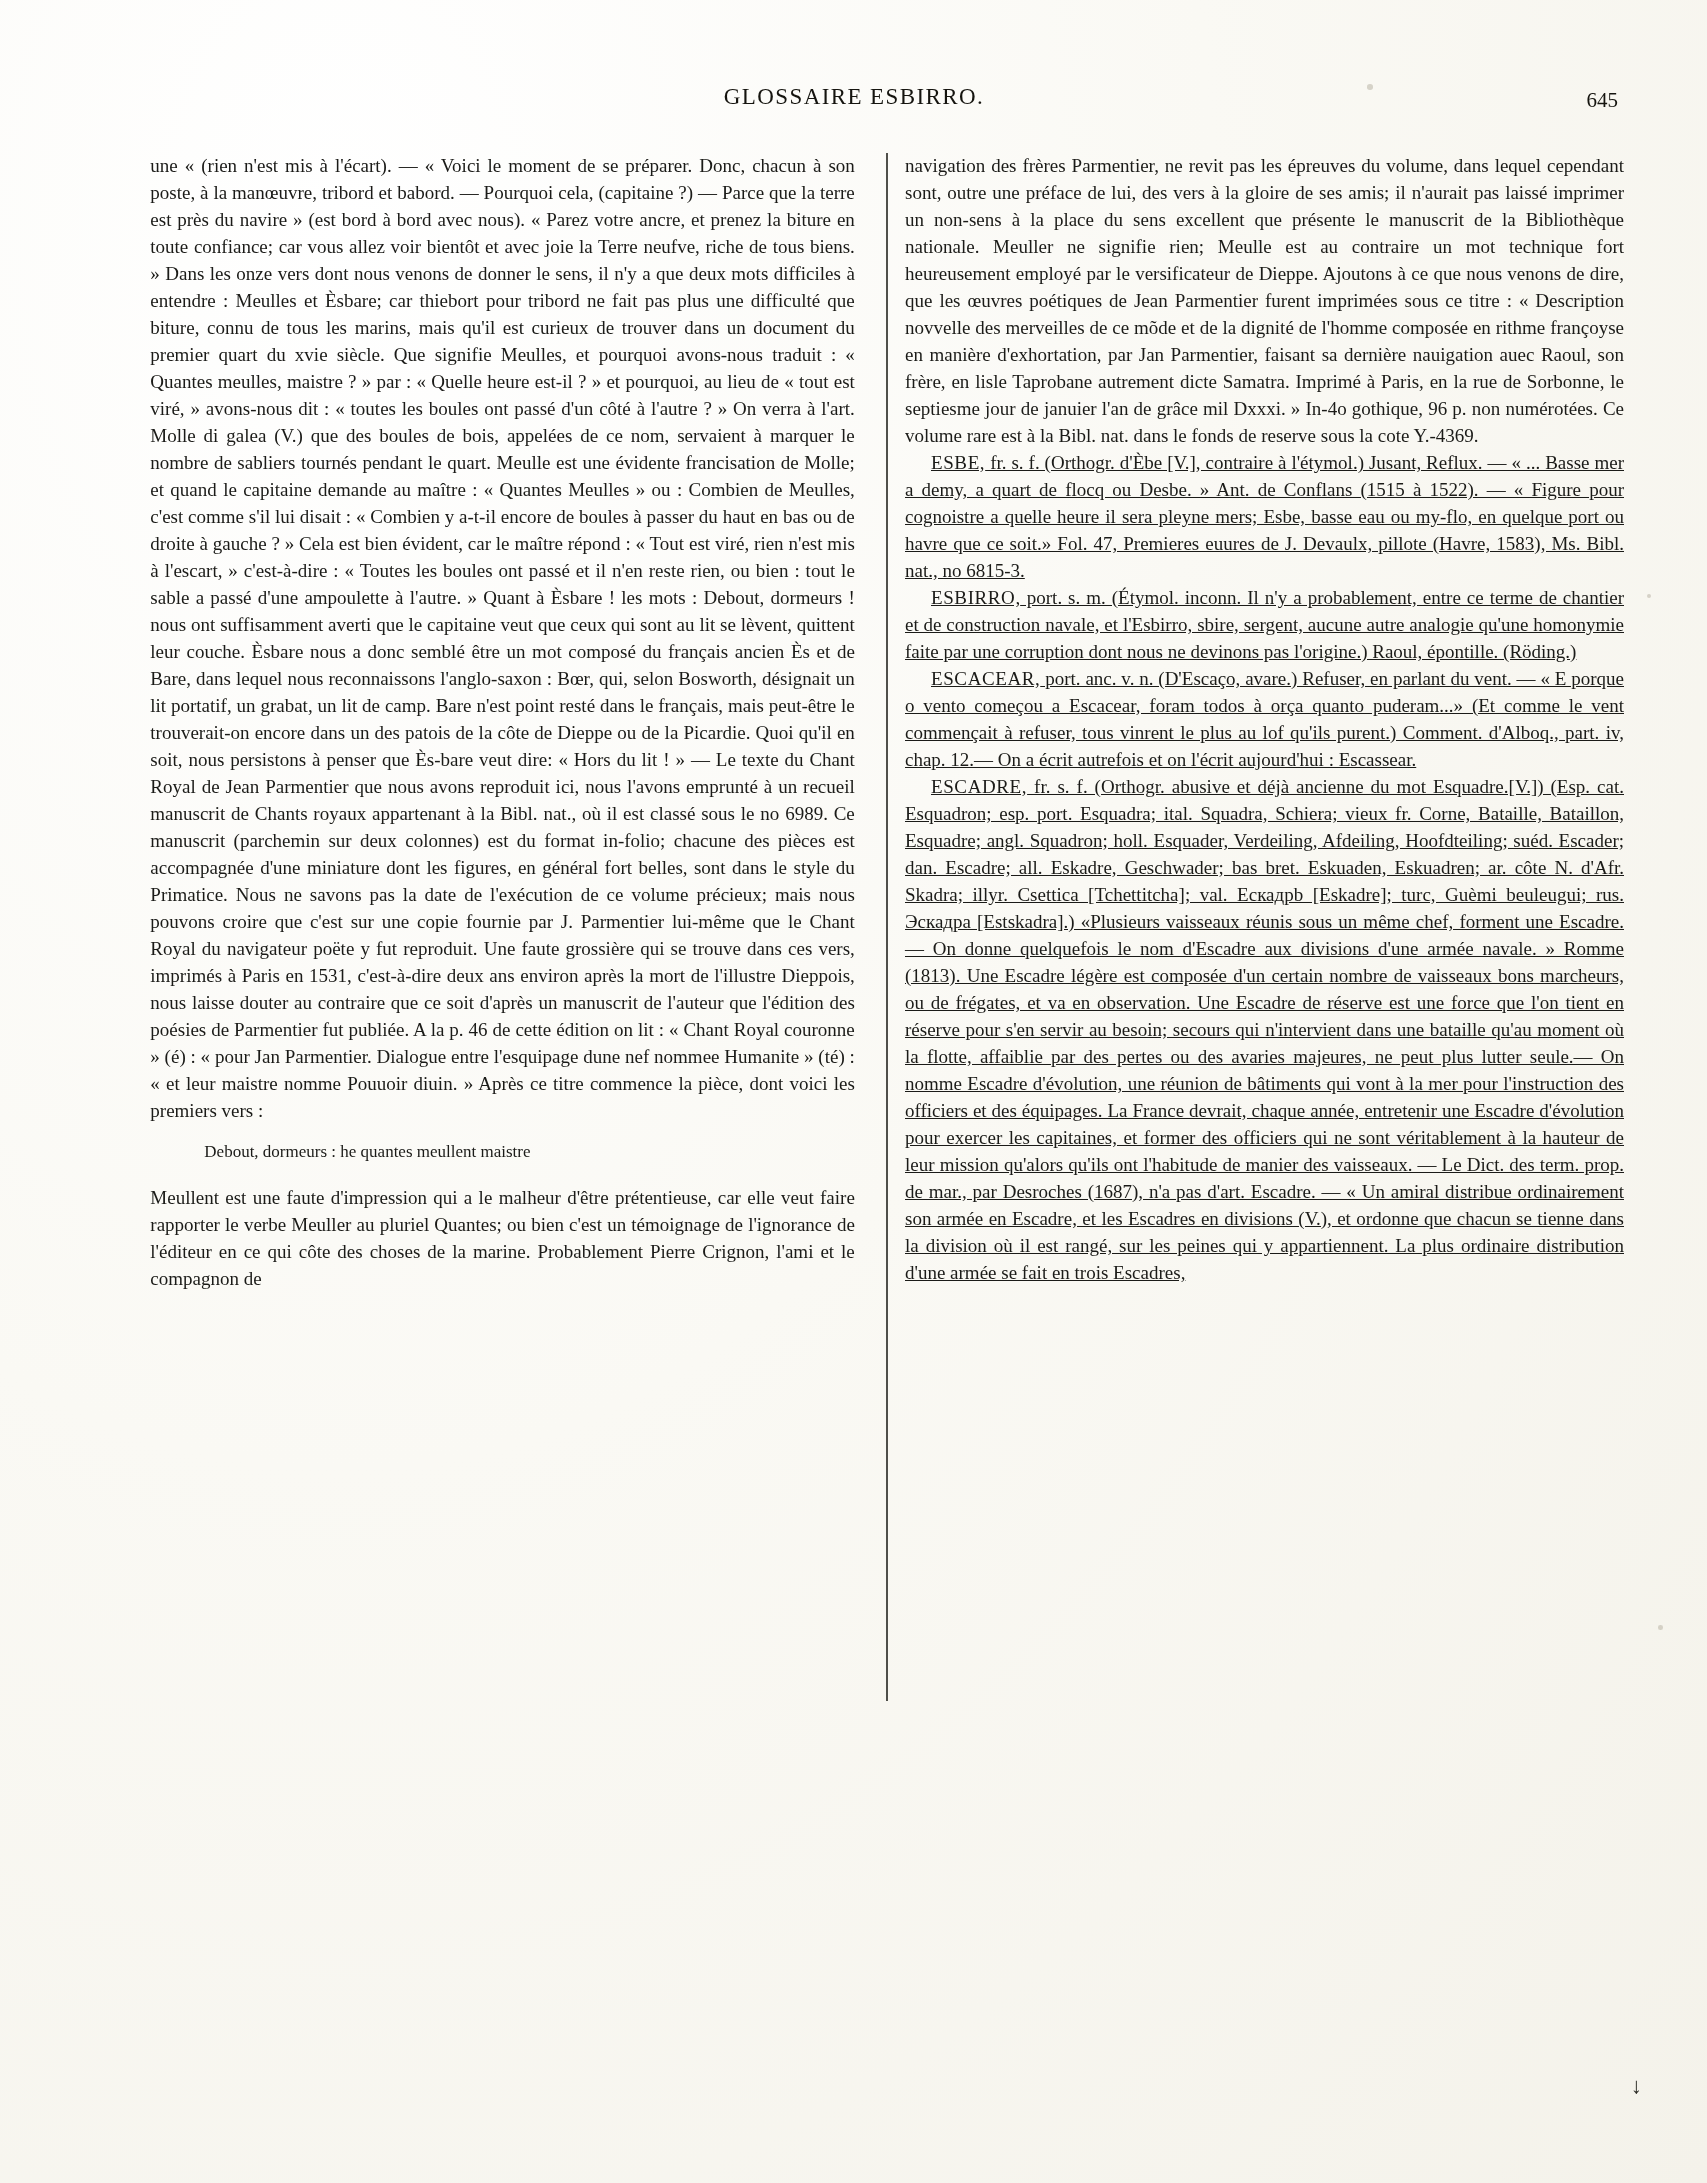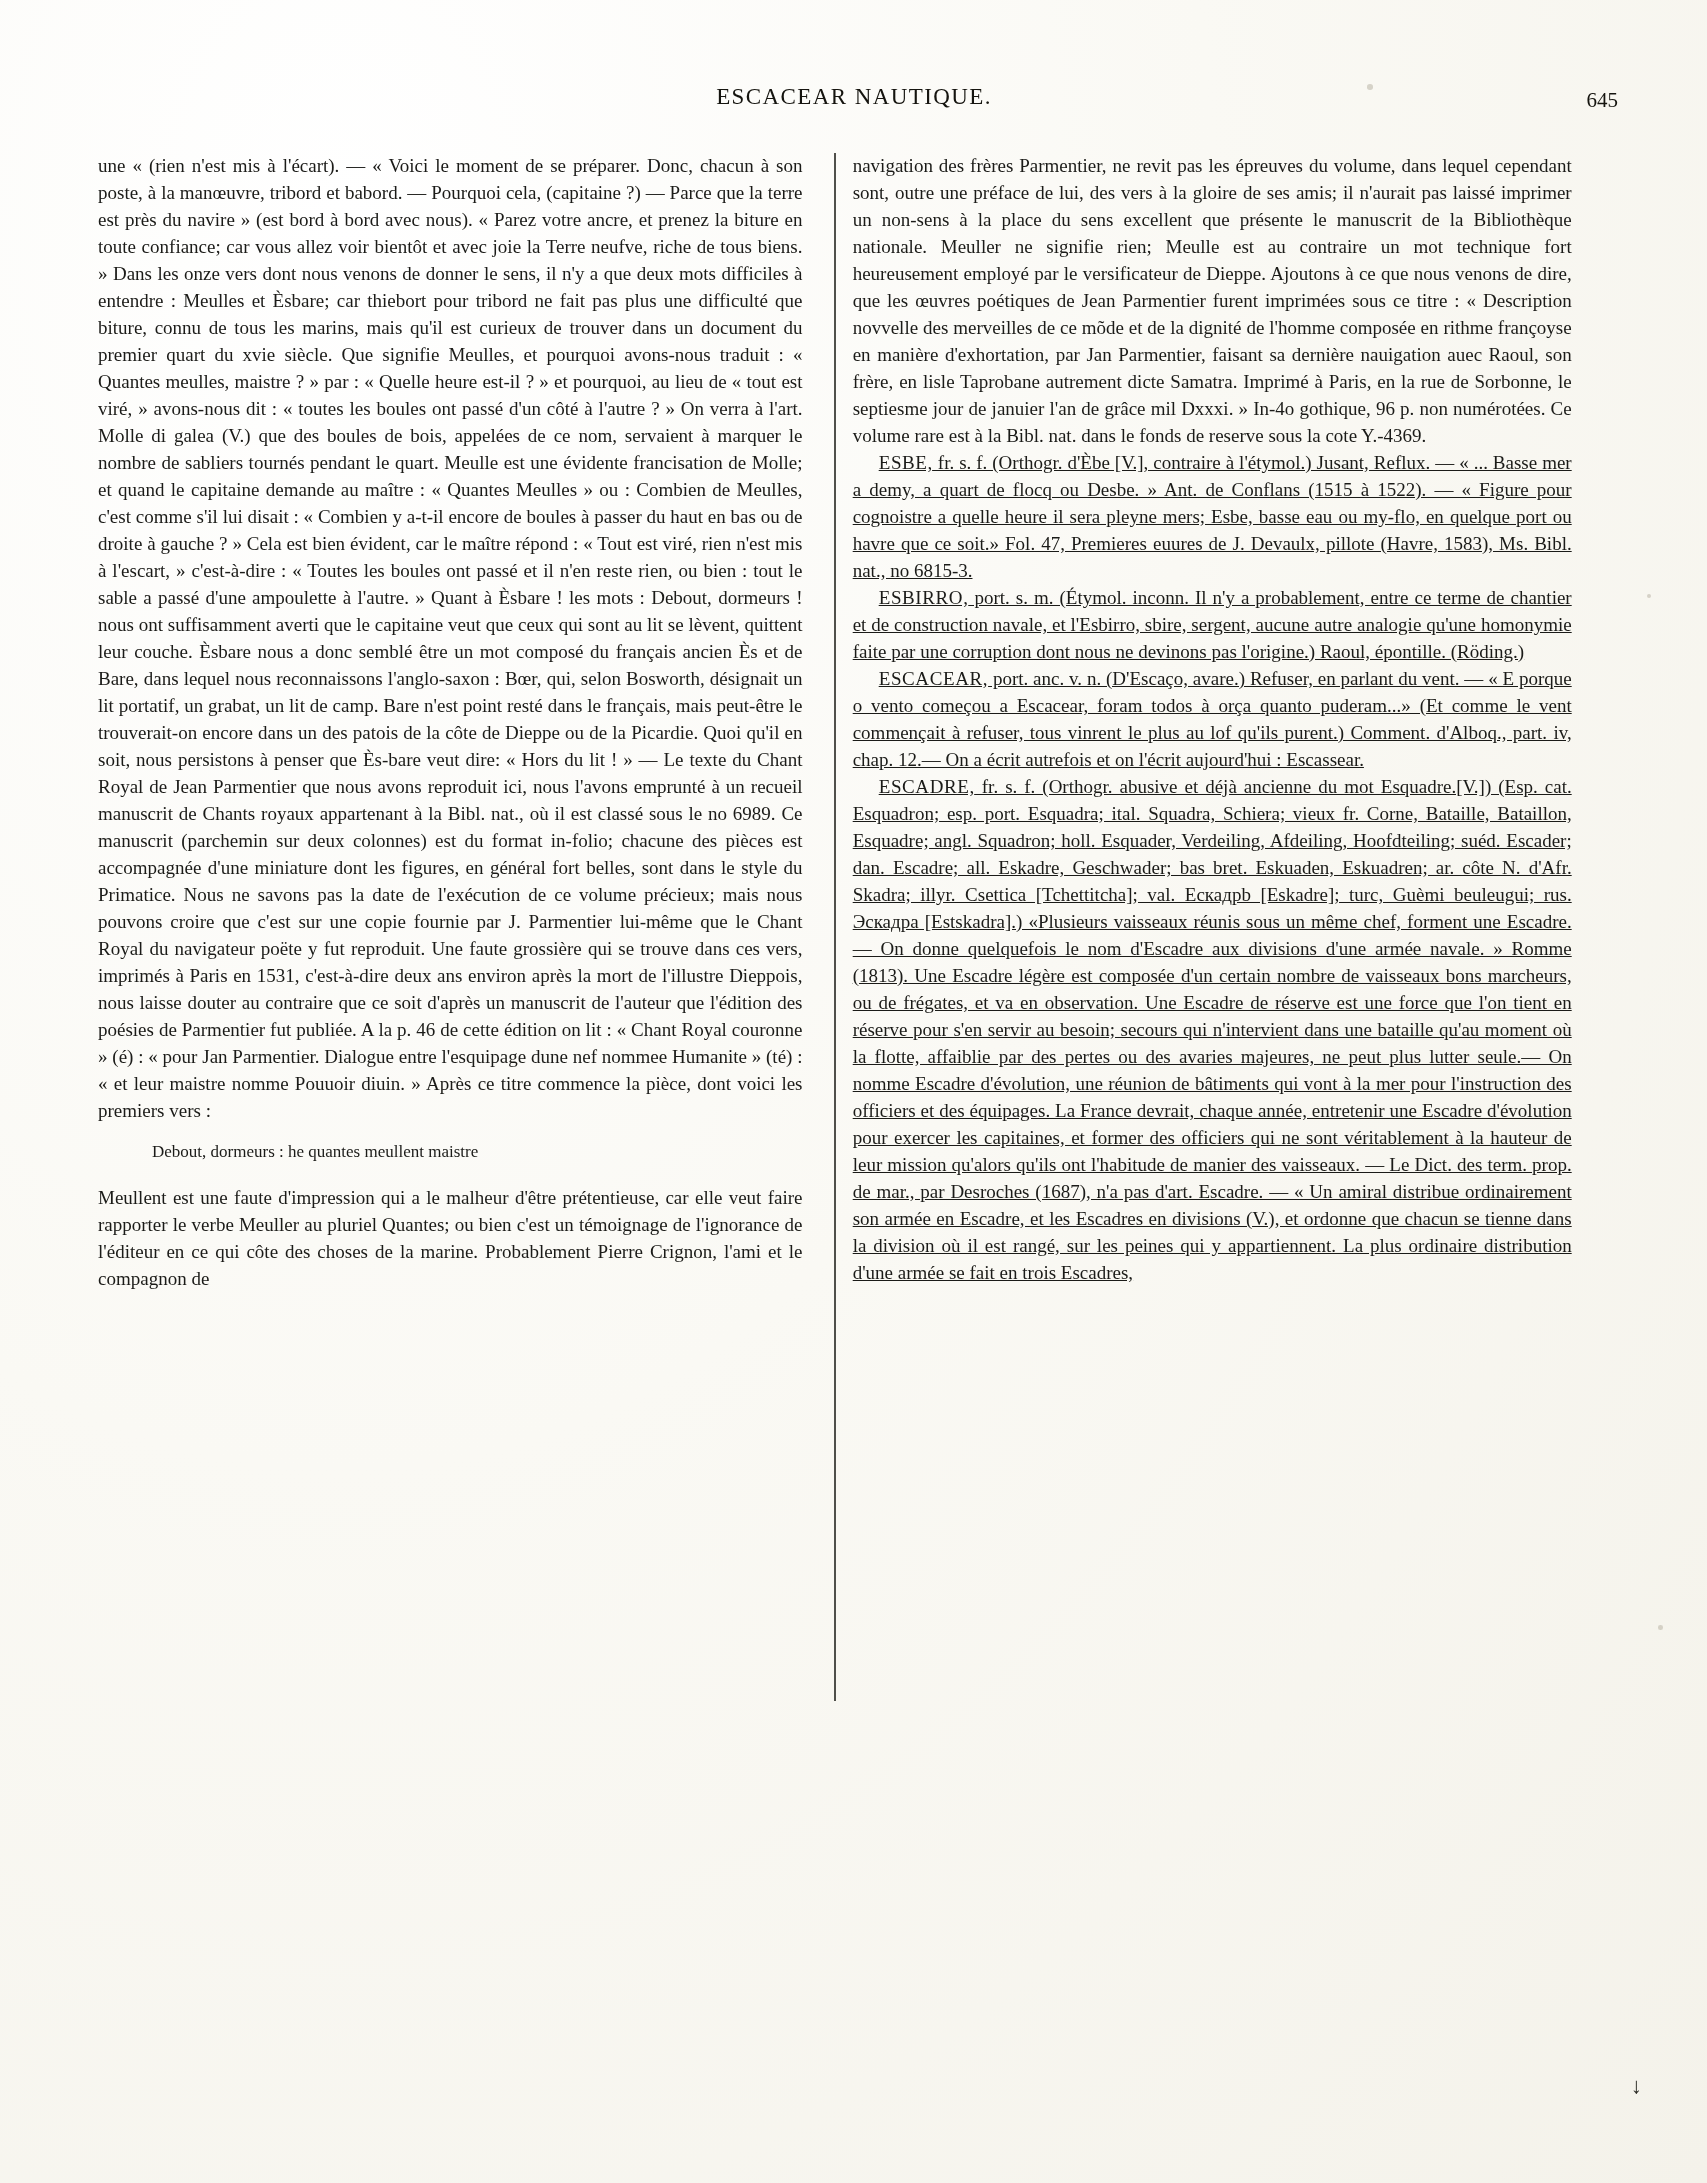--- a/index.html
+++ b/index.html
@@ -55,20 +55,21 @@
     color: #15140f;
   }
   .columns {
     position: absolute;
     top: 152px;
     left: 98px;
     right: 84px;
     bottom: 67px;
     display: flex;
     gap: 8px;
+    justify-content: flex-end;
   }
   .col {
     width: 728px;
     box-sizing: border-box;
   }
   .col-left { padding-right: 23.5px; }
   .col-right { padding-left: 9px; }
   .divider {
     width: 1.7px;
     background: #2a2a24;
@@ -114,21 +115,21 @@
     opacity: .55;
   }
 </style>
 </head>
 <body>
 
 <div class="page">
   <div class="paper-tone"></div>
 
   <div class="header">
-    <div class="header-title">ESCACEAR NAUTIQUE.</div>
+    <div class="header-title">GLOSSAIRE ESBIRRO.</div>
     <div class="header-page">645</div>
   </div>
 
   <div class="columns">
 
     <div class="col col-left">
       <p class="body">une « (rien n'est mis à l'écart). — « Voici le moment de se préparer. Donc, chacun à son poste, à la manœuvre, tribord et babord. — Pourquoi cela, (capitaine ?) — Parce que la terre est près du navire » (est bord à bord avec nous). « Parez votre ancre, et prenez la biture en toute confiance; car vous allez voir bientôt et avec joie la Terre neufve, riche de tous biens. » Dans les onze vers dont nous venons de donner le sens, il n'y a que deux mots difficiles à entendre : Meulles et Èsbare; car thiebort pour tribord ne fait pas plus une difficulté que biture, connu de tous les marins, mais qu'il est curieux de trouver dans un document du premier quart du xvie siècle. Que signifie Meulles, et pourquoi avons-nous traduit : « Quantes meulles, maistre ? » par : « Quelle heure est-il ? » et pourquoi, au lieu de « tout est viré, » avons-nous dit : « toutes les boules ont passé d'un côté à l'autre ? » On verra à l'art. Molle di galea (V.) que des boules de bois, appelées de ce nom, servaient à marquer le nombre de sabliers tournés pendant le quart. Meulle est une évidente francisation de Molle; et quand le capitaine demande au maître : « Quantes Meulles » ou : Combien de Meulles, c'est comme s'il lui disait : « Combien y a-t-il encore de boules à passer du haut en bas ou de droite à gauche ? » Cela est bien évident, car le maître répond : « Tout est viré, rien n'est mis à l'escart, » c'est-à-dire : « Toutes les boules ont passé et il n'en reste rien, ou bien : tout le sable a passé d'une ampoulette à l'autre. » Quant à Èsbare ! les mots : Debout, dormeurs ! nous ont suffisamment averti que le capitaine veut que ceux qui sont au lit se lèvent, quittent leur couche. Èsbare nous a donc semblé être un mot composé du français ancien Ès et de Bare, dans lequel nous reconnaissons l'anglo-saxon : Bœr, qui, selon Bosworth, désignait un lit portatif, un grabat, un lit de camp. Bare n'est point resté dans le français, mais peut-être le trouverait-on encore dans un des patois de la côte de Dieppe ou de la Picardie. Quoi qu'il en soit, nous persistons à penser que Ès-bare veut dire: « Hors du lit ! » — Le texte du Chant Royal de Jean Parmentier que nous avons reproduit ici, nous l'avons emprunté à un recueil manuscrit de Chants royaux appartenant à la Bibl. nat., où il est classé sous le no 6989. Ce manuscrit (parchemin sur deux colonnes) est du format in-folio; chacune des pièces est accompagnée d'une miniature dont les figures, en général fort belles, sont dans le style du Primatice. Nous ne savons pas la date de l'exécution de ce volume précieux; mais nous pouvons croire que c'est sur une copie fournie par J. Parmentier lui-même que le Chant Royal du navigateur poëte y fut reproduit. Une faute grossière qui se trouve dans ces vers, imprimés à Paris en 1531, c'est-à-dire deux ans environ après la mort de l'illustre Dieppois, nous laisse douter au contraire que ce soit d'après un manuscrit de l'auteur que l'édition des poésies de Parmentier fut publiée. A la p. 46 de cette édition on lit : « Chant Royal couronne » (é) : « pour Jan Parmentier. Dialogue entre l'esquipage dune nef nommee Humanite » (té) : « et leur maistre nomme Pouuoir diuin. » Après ce titre commence la pièce, dont voici les premiers vers :</p>
 
       <div class="quote-block verse-wrap">
         <div>Debout, dormeurs : he quantes meullent maistre</div>

